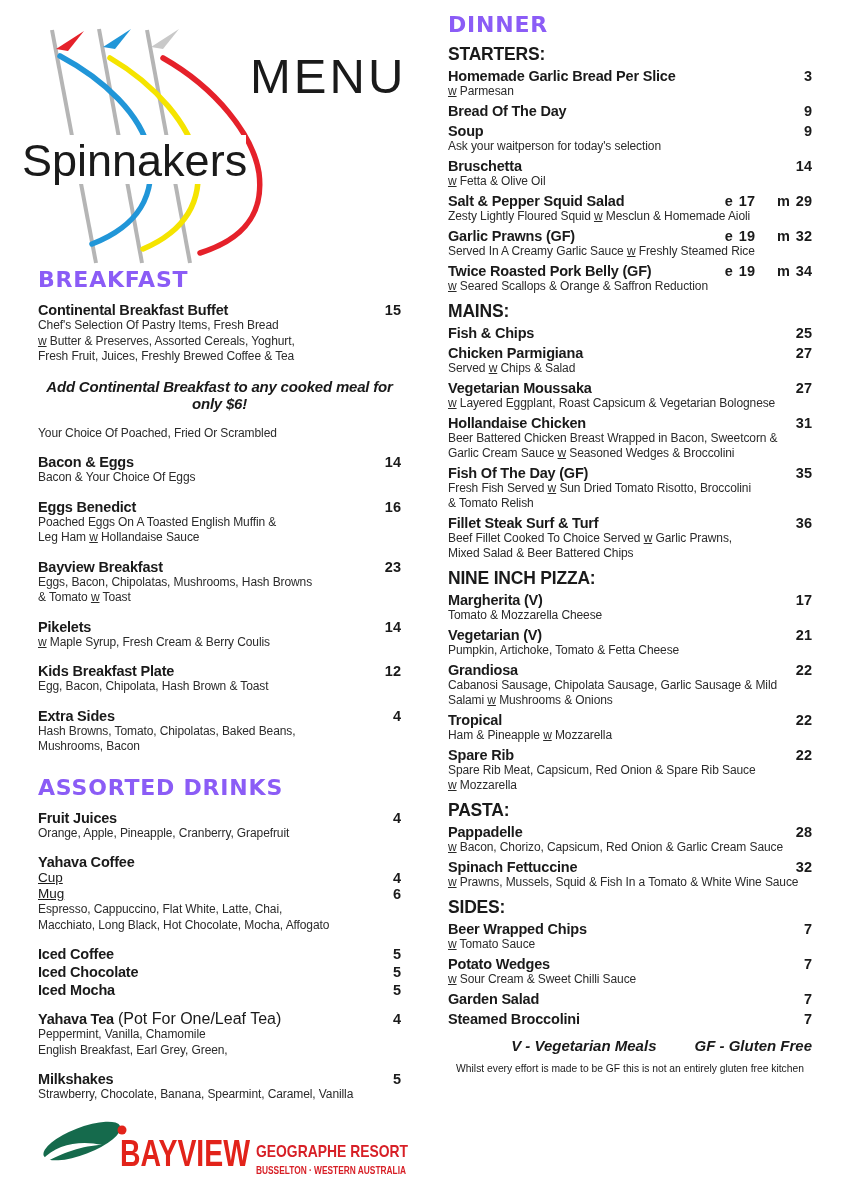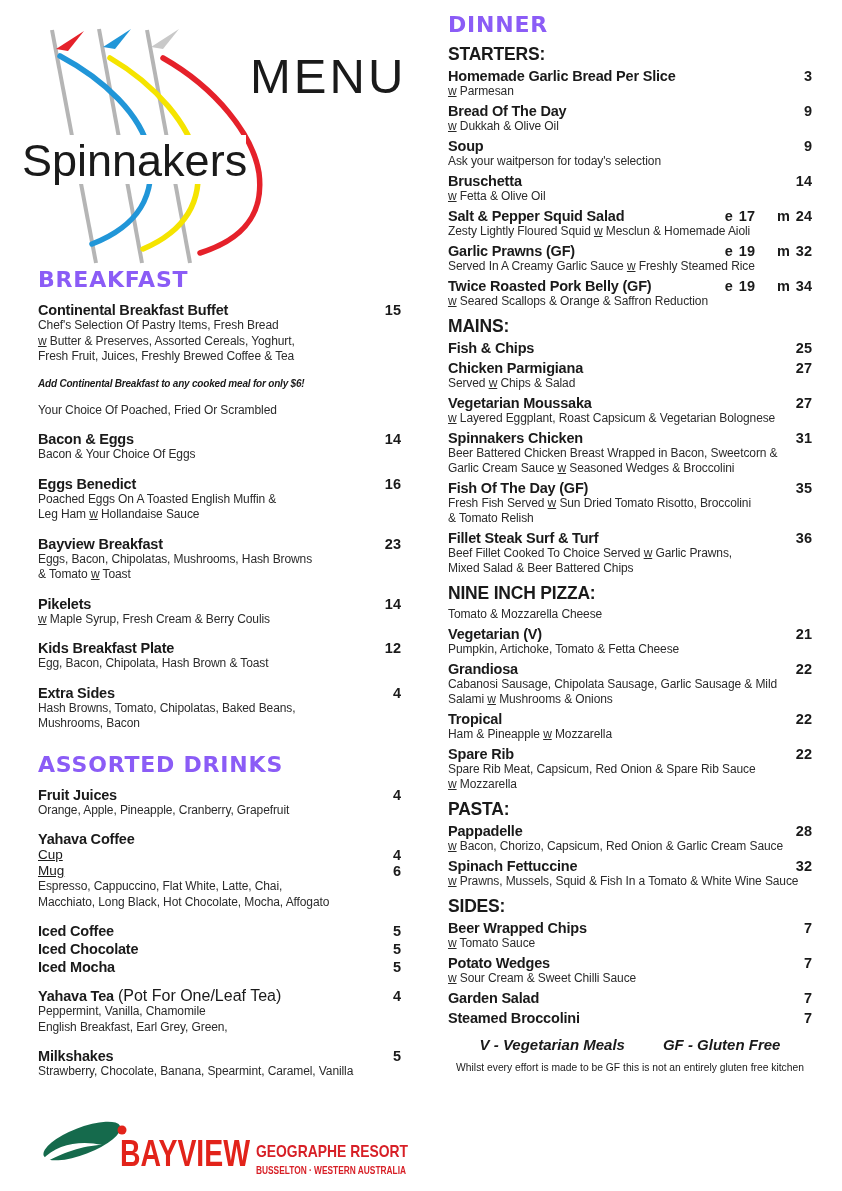--- a/index.html
+++ b/index.html
@@ -23,22 +23,22 @@
   .isuffix{font-size:16px;margin-left:4px;white-space:nowrap;}
   .ispace{flex:1;}
   .iprices{font-weight:bold;font-size:14.5px;white-space:nowrap;}
   .pair{margin-left:22px;}
   .pair:first-child{margin-left:0;}
   .unit{margin-right:6px;}
   .slabel{font-size:13.5px;text-decoration:underline;}
   .desc{font-size:12px;line-height:15.5px;color:#2b2b2b;letter-spacing:-.1px;}
   .col.right .desc{line-height:15px;}
   .uw{text-decoration:underline;}
-  .promo{font-weight:bold;font-style:italic;font-size:10px;margin:2px 0 14px 0;letter-spacing:-.2px;}
-  .legend{display:flex;justify-content:center;gap:38px;font-weight:bold;font-style:italic;
+  .promo{font-weight:bold;font-style:italic;font-size:15px;margin:2px 0 14px 0;letter-spacing:-.2px;text-align:center;}
+  .legend{display:flex;justify-content:flex-end;gap:38px;font-weight:bold;font-style:italic;
           font-size:15px;margin-top:10px;}
   .gfnote{text-align:center;font-size:10.3px;margin-top:9px;color:#1a1a1a;}
 </style>
 </head>
 <body>
 
 <div class="page">
 
   <svg class="logo-svg" viewBox="0 0 420 272">
 
@@ -208,21 +208,20 @@
             <span class="iprices"><span class="pair"><span class="amt">3</span></span></span>
           </div>
           <div class="desc"><span class="uw">w</span> Parmesan</div>
         </div>
         <div class="item">
           <div class="irow">
             <span class="iname">Bread Of The Day</span>
             <span class="ispace"></span>
             <span class="iprices"><span class="pair"><span class="amt">9</span></span></span>
           </div>
-          <div class="desc"><span class="uw">w</span> Dukkah &amp; Olive Oil</div>
         </div>
         <div class="item">
           <div class="irow">
             <span class="iname">Soup</span>
             <span class="ispace"></span>
             <span class="iprices"><span class="pair"><span class="amt">9</span></span></span>
           </div>
           <div class="desc">Ask your waitperson for today's selection</div>
         </div>
         <div class="item">
@@ -230,21 +229,21 @@
             <span class="iname">Bruschetta</span>
             <span class="ispace"></span>
             <span class="iprices"><span class="pair"><span class="amt">14</span></span></span>
           </div>
           <div class="desc"><span class="uw">w</span> Fetta &amp; Olive Oil</div>
         </div>
         <div class="item">
           <div class="irow">
             <span class="iname">Salt &amp; Pepper Squid Salad</span>
             <span class="ispace"></span>
-            <span class="iprices"><span class="pair"><span class="unit">e</span><span class="amt">17</span></span><span class="pair"><span class="unit">m</span><span class="amt">24</span></span></span>
+            <span class="iprices"><span class="pair"><span class="unit">e</span><span class="amt">17</span></span><span class="pair"><span class="unit">m</span><span class="amt">29</span></span></span>
           </div>
           <div class="desc">Zesty Lightly Floured Squid <span class="uw">w</span> Mesclun &amp; Homemade Aioli</div>
         </div>
         <div class="item">
           <div class="irow">
             <span class="iname">Garlic Prawns (GF)</span>
             <span class="ispace"></span>
             <span class="iprices"><span class="pair"><span class="unit">e</span><span class="amt">19</span></span><span class="pair"><span class="unit">m</span><span class="amt">32</span></span></span>
           </div>
           <div class="desc">Served In A Creamy Garlic Sauce <span class="uw">w</span> Freshly Steamed Rice</div>
@@ -276,21 +275,21 @@
         <div class="item">
           <div class="irow">
             <span class="iname">Vegetarian Moussaka</span>
             <span class="ispace"></span>
             <span class="iprices"><span class="pair"><span class="amt">27</span></span></span>
           </div>
           <div class="desc"><span class="uw">w</span> Layered Eggplant, Roast Capsicum &amp; Vegetarian Bolognese</div>
         </div>
         <div class="item">
           <div class="irow">
-            <span class="iname">Spinnakers Chicken</span>
+            <span class="iname">Hollandaise Chicken</span>
             <span class="ispace"></span>
             <span class="iprices"><span class="pair"><span class="amt">31</span></span></span>
           </div>
           <div class="desc">Beer Battered Chicken Breast Wrapped in Bacon, Sweetcorn &amp;</div>
           <div class="desc">Garlic Cream Sauce <span class="uw">w</span> Seasoned Wedges &amp; Broccolini</div>
         </div>
         <div class="item">
           <div class="irow">
             <span class="iname">Fish Of The Day (GF)</span>
             <span class="ispace"></span>
@@ -303,20 +302,25 @@
           <div class="irow">
             <span class="iname">Fillet Steak Surf &amp; Turf</span>
             <span class="ispace"></span>
             <span class="iprices"><span class="pair"><span class="amt">36</span></span></span>
           </div>
           <div class="desc">Beef Fillet Cooked To Choice Served <span class="uw">w</span> Garlic Prawns,</div>
           <div class="desc">Mixed Salad &amp; Beer Battered Chips</div>
         </div>
         <div class="sechead">NINE INCH PIZZA:</div>
         <div class="item">
+          <div class="irow">
+            <span class="iname">Margherita (V)</span>
+            <span class="ispace"></span>
+            <span class="iprices"><span class="pair"><span class="amt">17</span></span></span>
+          </div>
           <div class="desc">Tomato &amp; Mozzarella Cheese</div>
         </div>
         <div class="item">
           <div class="irow">
             <span class="iname">Vegetarian (V)</span>
             <span class="ispace"></span>
             <span class="iprices"><span class="pair"><span class="amt">21</span></span></span>
           </div>
           <div class="desc">Pumpkin, Artichoke, Tomato &amp; Fetta Cheese</div>
         </div>

